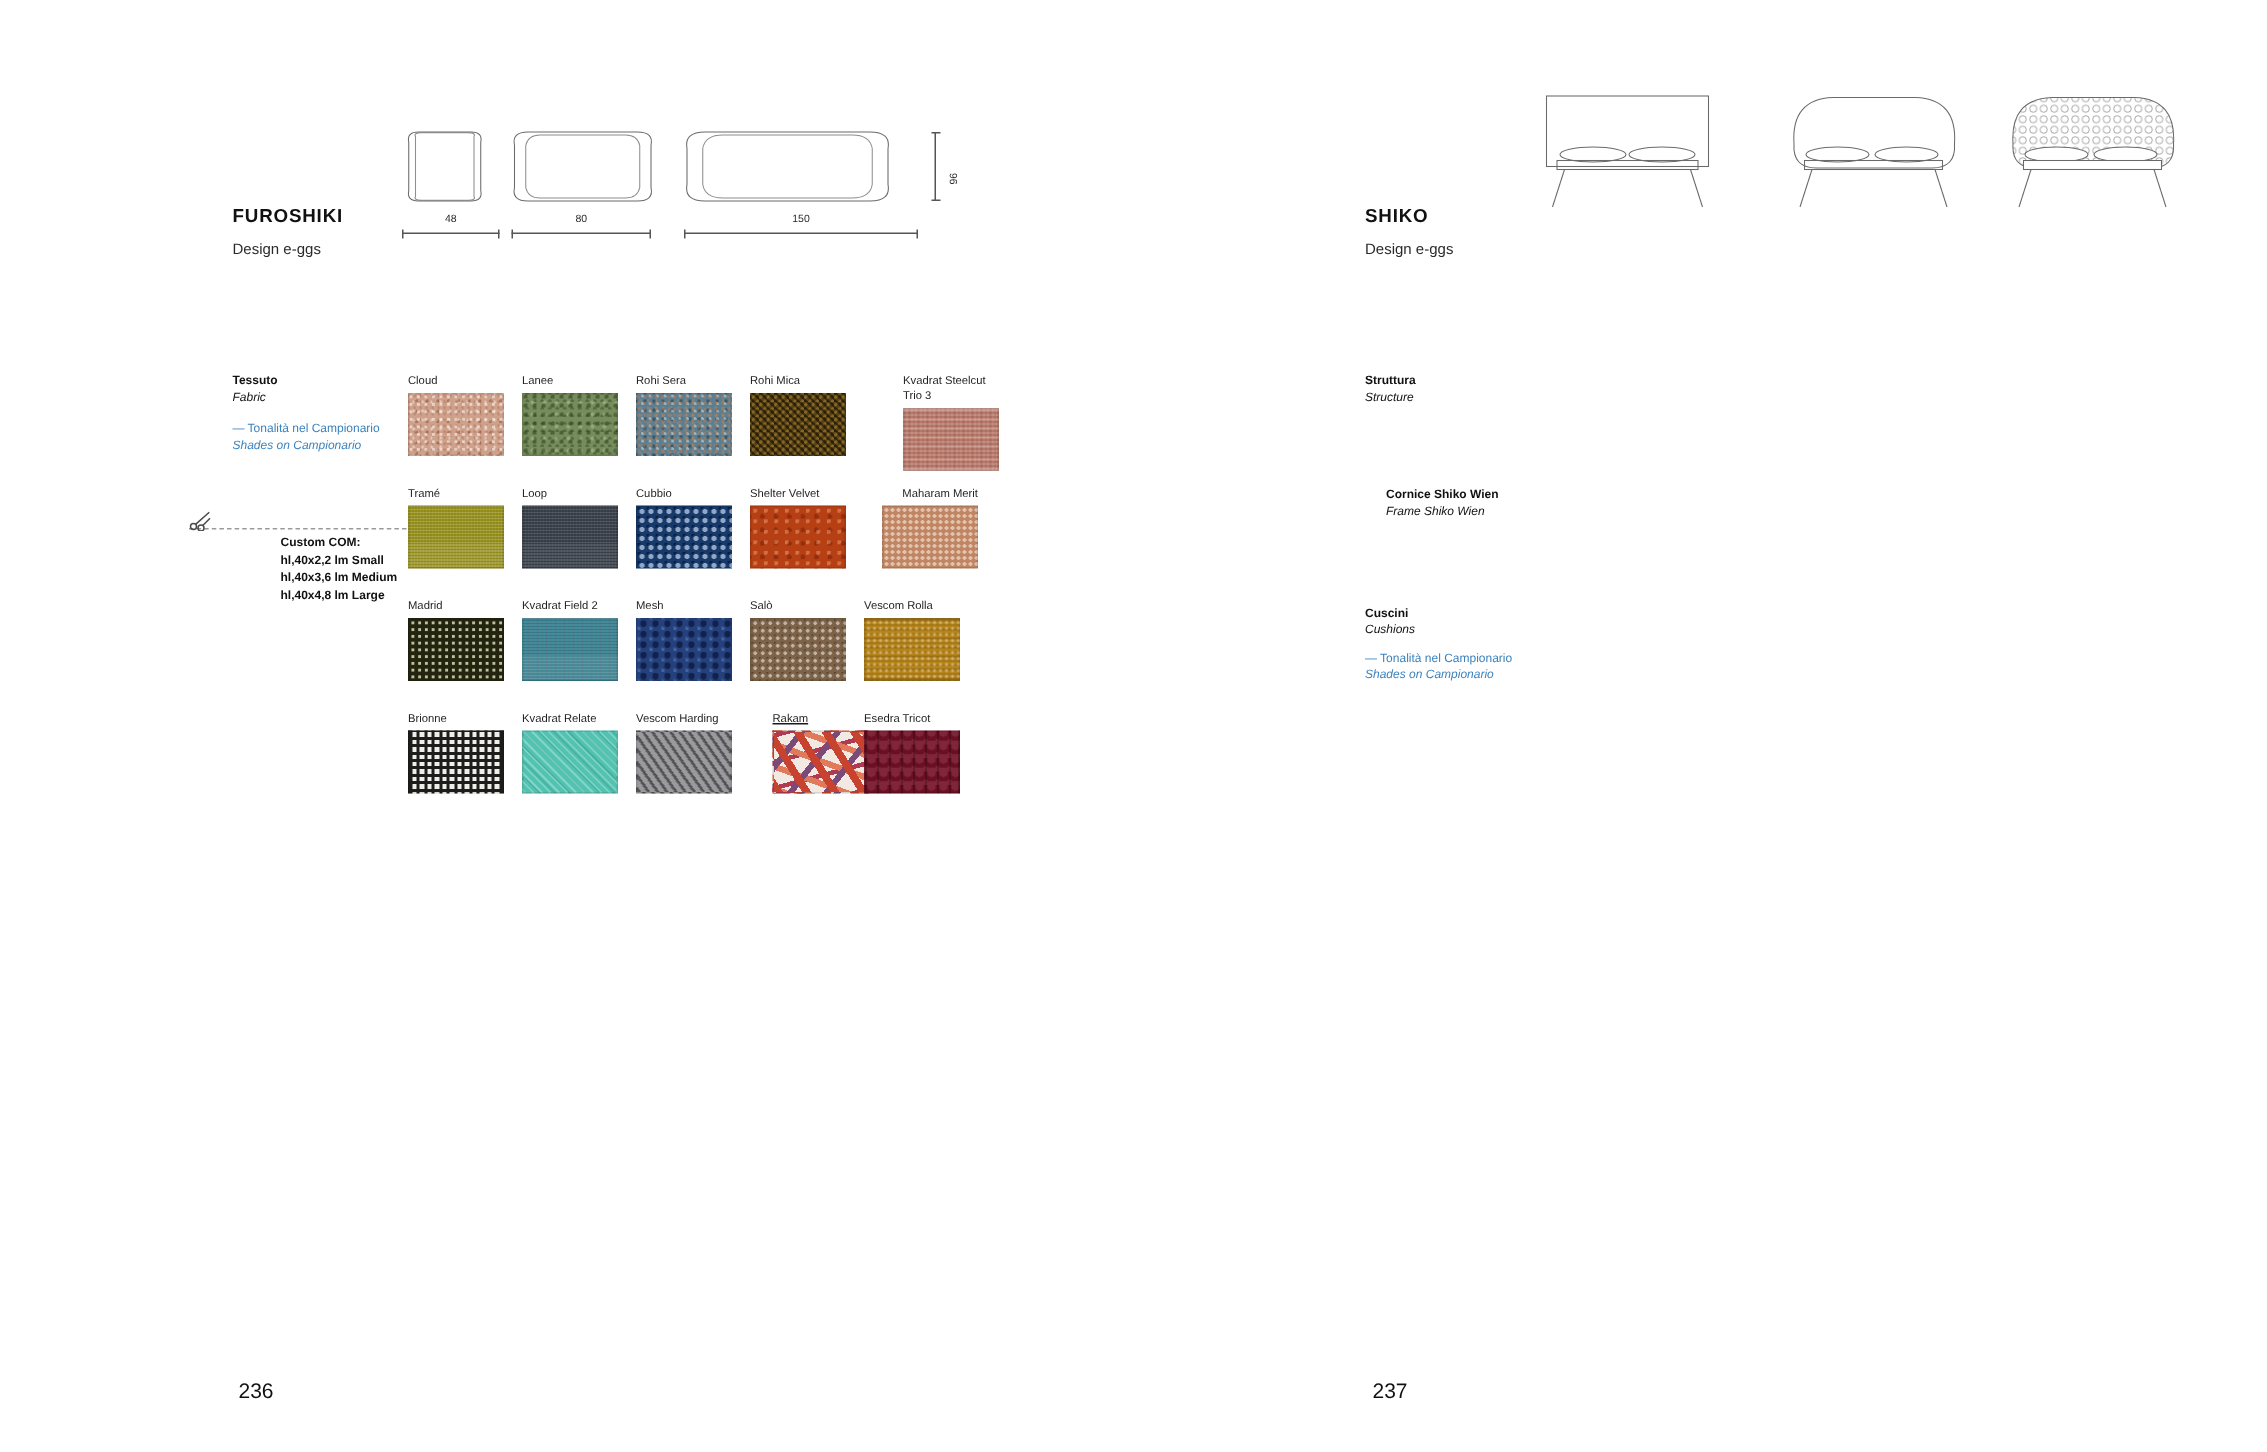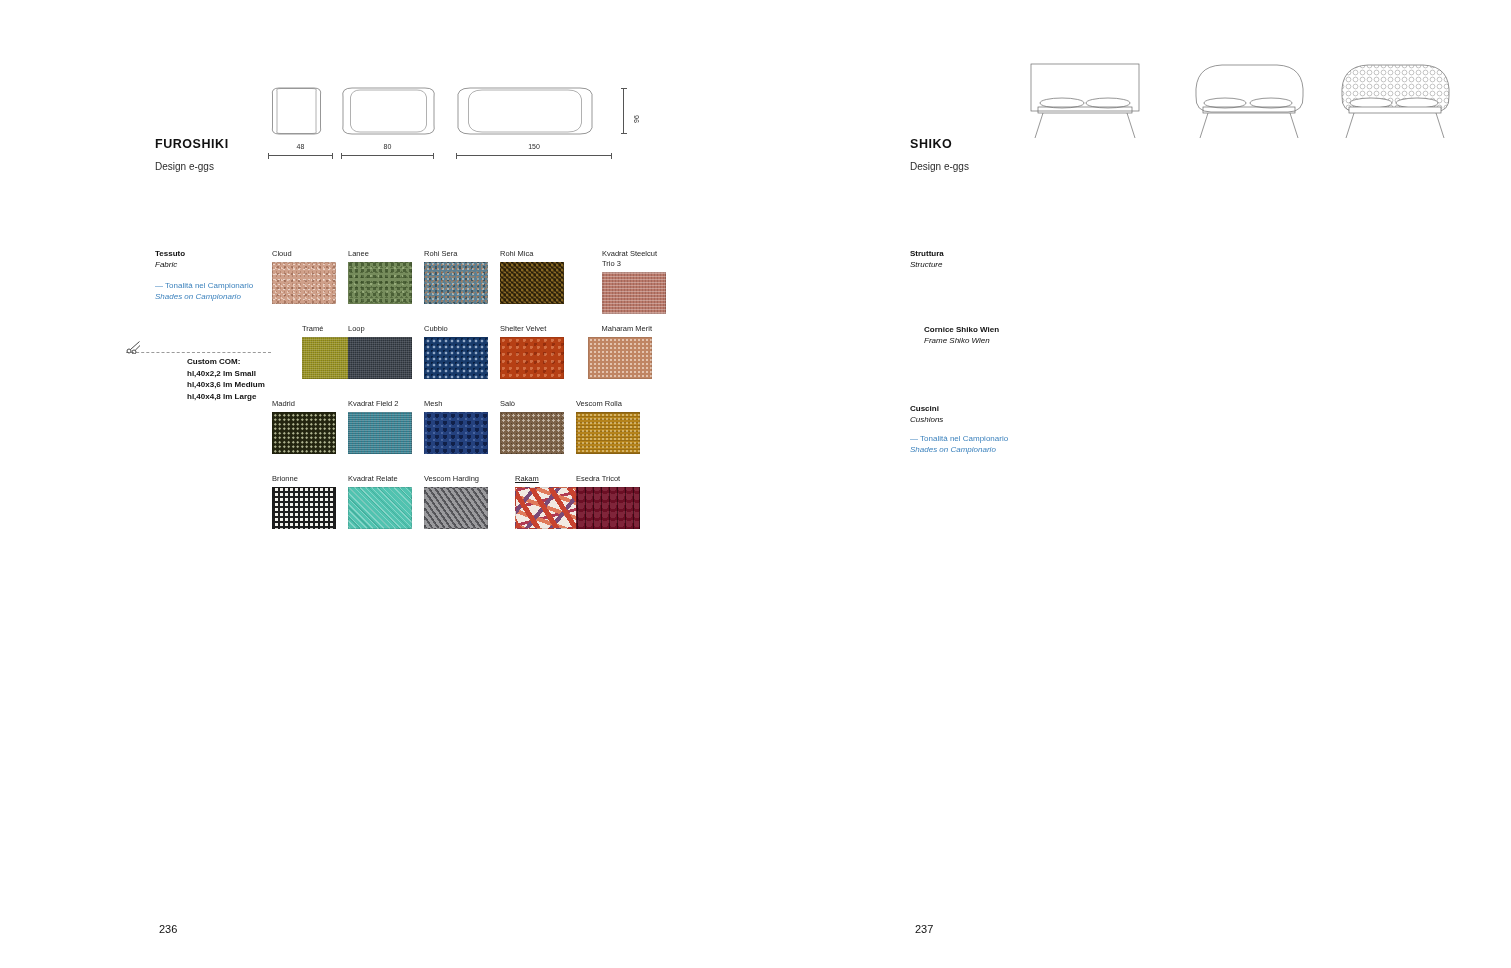--- a/index.html
+++ b/index.html
@@ -90,21 +90,21 @@
     font-size: 7.5px; line-height: 1.35; color: #1f1f1f;
     margin-bottom: 3px; white-space: pre-line;
   }
   .swatch {
     width: 64px; height: 42px;
     border: 0.4px solid rgba(0,0,0,.10);
     background-color: #ccc;
   }
   .folio {
     position: absolute; bottom: 33px;
-    font-size: 11px; color: #111;
+    font-size: 14px; color: #111;
   }
 
   
   .tx-cloud {
     background-color:#cfa08a;
     background-image:
       radial-gradient(circle at 20% 30%, rgba(255,255,255,.55) 0 1px, transparent 1px),
       radial-gradient(circle at 70% 60%, rgba(120,70,50,.45) 0 1px, transparent 1px),
       radial-gradient(circle at 45% 85%, rgba(255,240,230,.5) 0 1px, transparent 1px),
       radial-gradient(circle at 88% 18%, rgba(150,95,70,.4) 0 1px, transparent 1px);
@@ -320,21 +320,21 @@
         </div>
         <div class="swatch-cell" style="left: 500px; top: 249px;">
           <div class="swatch-name">Rohi Mica</div>
           <div class="swatch tx-rohimica"></div>
         </div>
         <div class="swatch-cell" style="left: 602px; top: 249px;">
           <div class="swatch-name">Kvadrat Steelcut
 Trio 3</div>
           <div class="swatch tx-steelcut"></div>
         </div>
-        <div class="swatch-cell" style="left: 272px; top: 324px; margin-left: 30px;">
+        <div class="swatch-cell" style="left: 272px; top: 324px;">
           <div class="swatch-name">Tramé</div>
           <div class="swatch tx-trame"></div>
         </div>
         <div class="swatch-cell" style="left: 348px; top: 324px;">
           <div class="swatch-name">Loop</div>
           <div class="swatch tx-loop"></div>
         </div>
         <div class="swatch-cell" style="left: 424px; top: 324px;">
           <div class="swatch-name">Cubbio</div>
           <div class="swatch tx-cubbio"></div>

